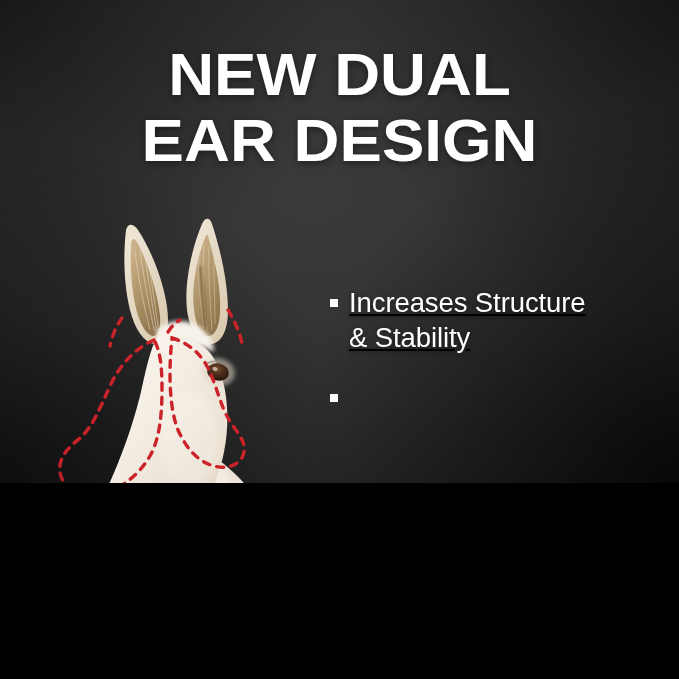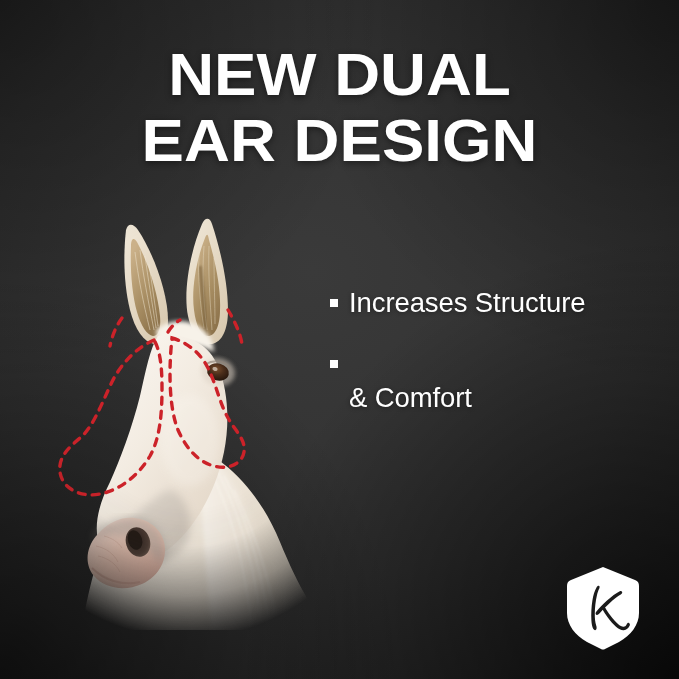--- a/index.html
+++ b/index.html
@@ -3,21 +3,21 @@
 <meta charset="utf-8">
 <style>
   html,body{margin:0;padding:0;background:#000;}
   body{
     font-family:"Liberation Sans","DejaVu Sans",sans-serif;
     -webkit-font-smoothing:antialiased;
   }
   #stage{
     position:relative;
     width:679px;
-    height:679px;
+    height:483px;
     overflow:hidden;
     background:#1a1a1a;
   }
 
   
   .bg-base{
     position:absolute; inset:0;
     background:
       radial-gradient(ellipse 105% 95% at 46% 40%,
          #3a3a3a 0%,
@@ -56,20 +56,21 @@
   }
   .headline .ln1{ font-size:60px; letter-spacing:0px;}
   .headline .ln2{ font-size:60px; letter-spacing:0px; margin-top:7px;}
 
   
   .bullets{
     position:absolute;
     left:330px;
     top:286px;
     width:318px;
+    text-decoration:underline;
   }
   .bullet-row{
     display:flex;
     align-items:flex-start;
     margin-bottom:26px;
   }
   .bullet-mark{
     width:8px;height:8px;
     background:#ffffff;
     margin-top:13px;
@@ -310,28 +311,28 @@
       </g>
     </svg>
   </div>
 
   <div class="bullets">
 
     <div class="bullet-row">
       <span class="bullet-mark"></span>
       <span class="bullet-text">
         <span>Increases Structure</span><br>
+        <span>&amp; Stability</span>
       </span>
     </div>
 
     <div class="bullet-row">
       <span class="bullet-mark"></span>
       <span class="bullet-text">
         <br>
-        <span>&amp; Comfort</span>
       </span>
     </div>
 
   </div>
 
   <div class="logo">
     <svg viewBox="0 0 80 86" xmlns="http://www.w3.org/2000/svg">
       <path d="M40 2 L72 15 C 75 16, 76 18, 76 21
                L 76 48
                C 76 60, 68 70, 56 77

